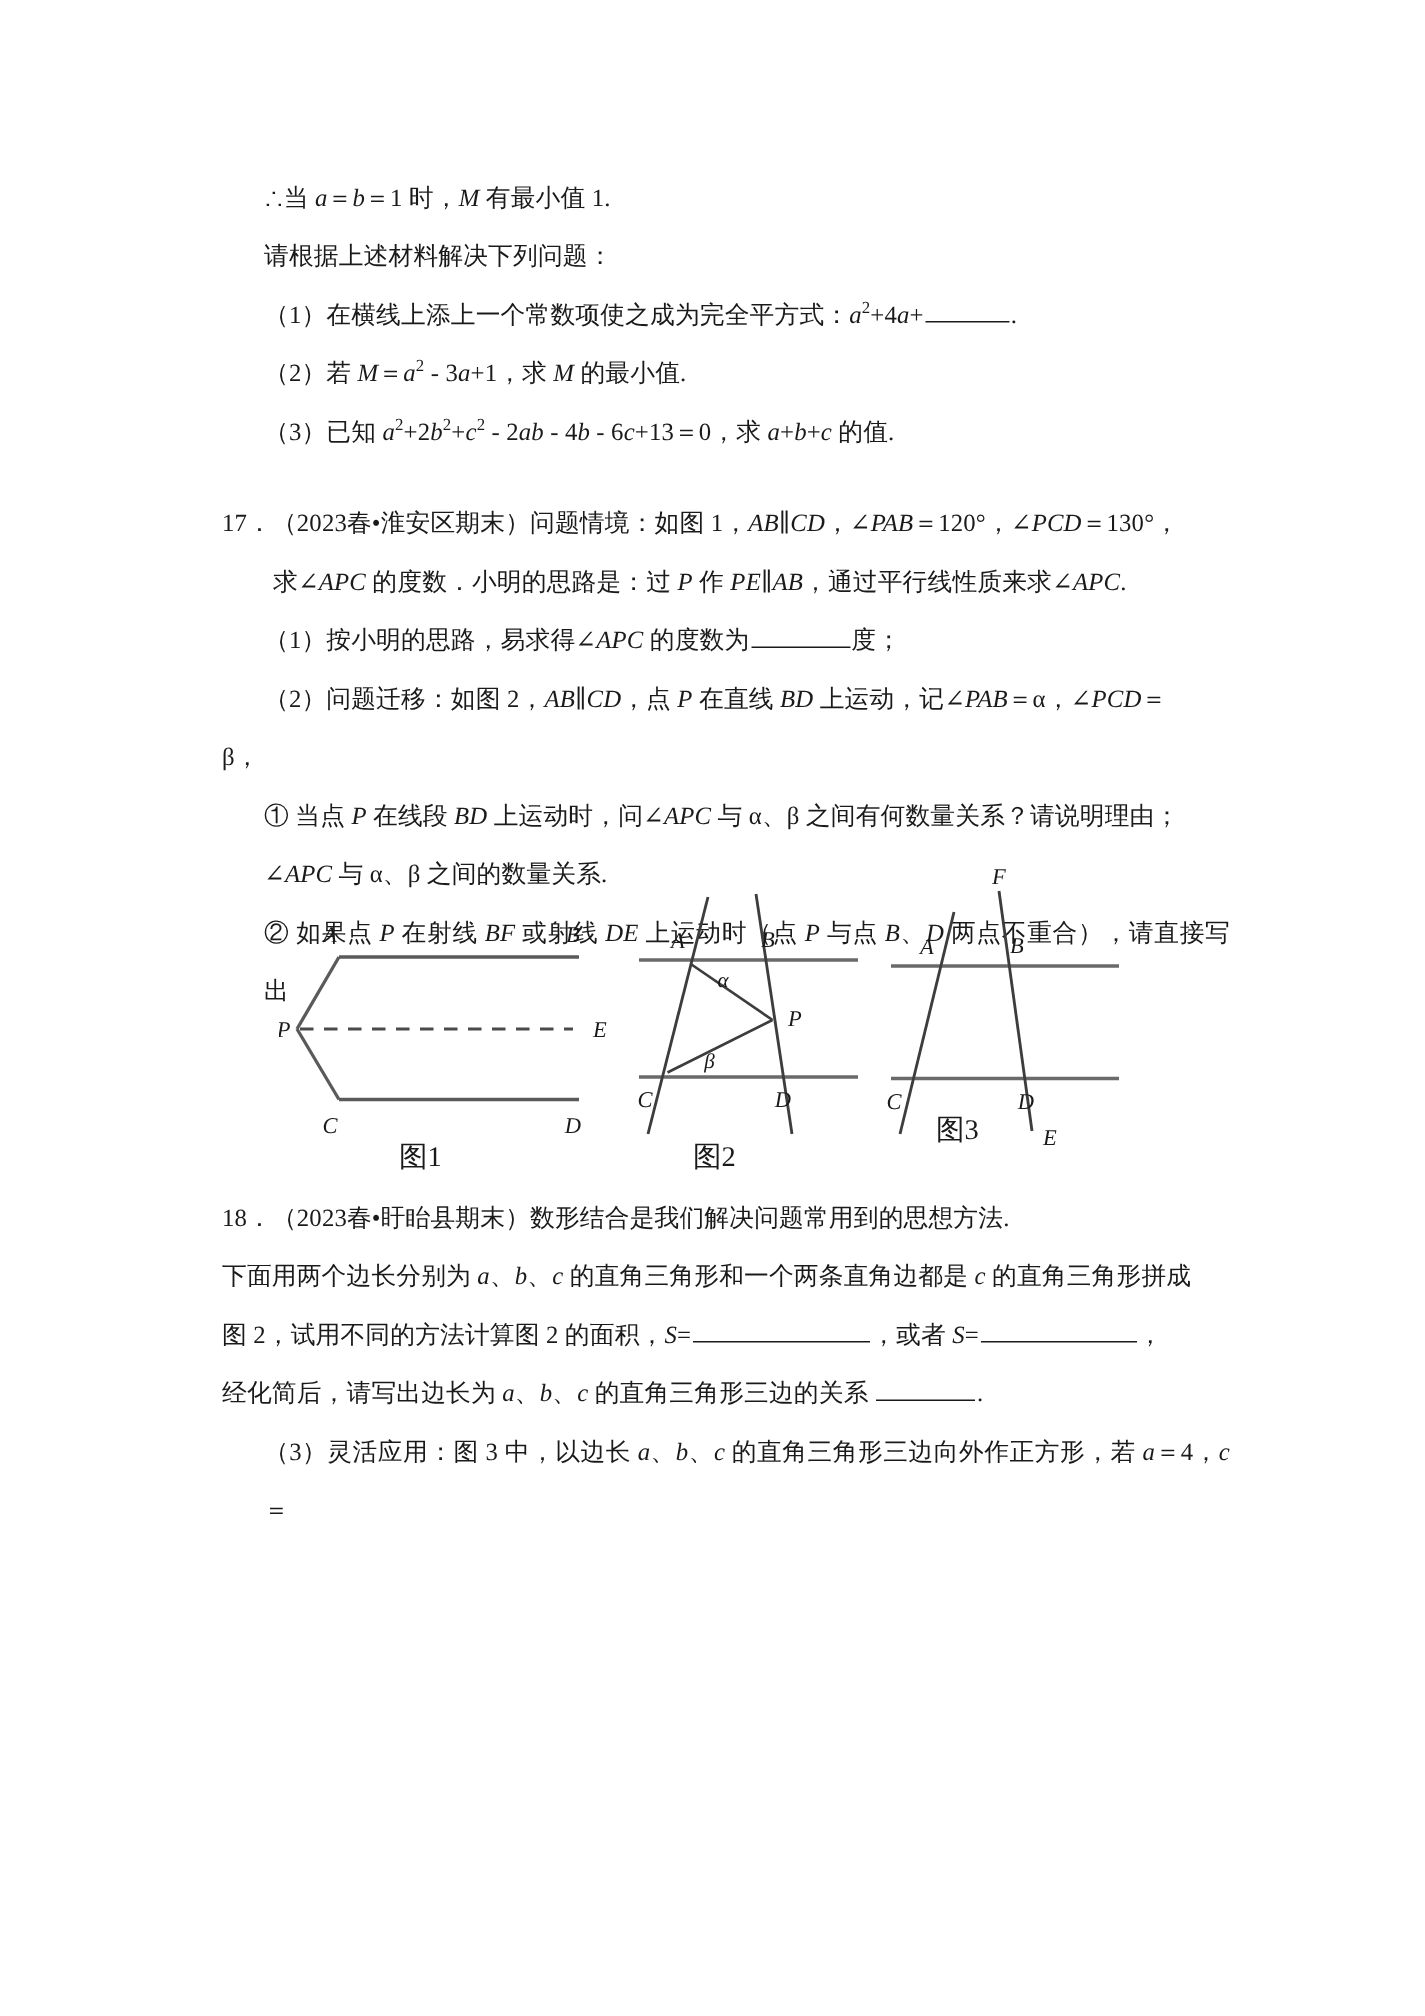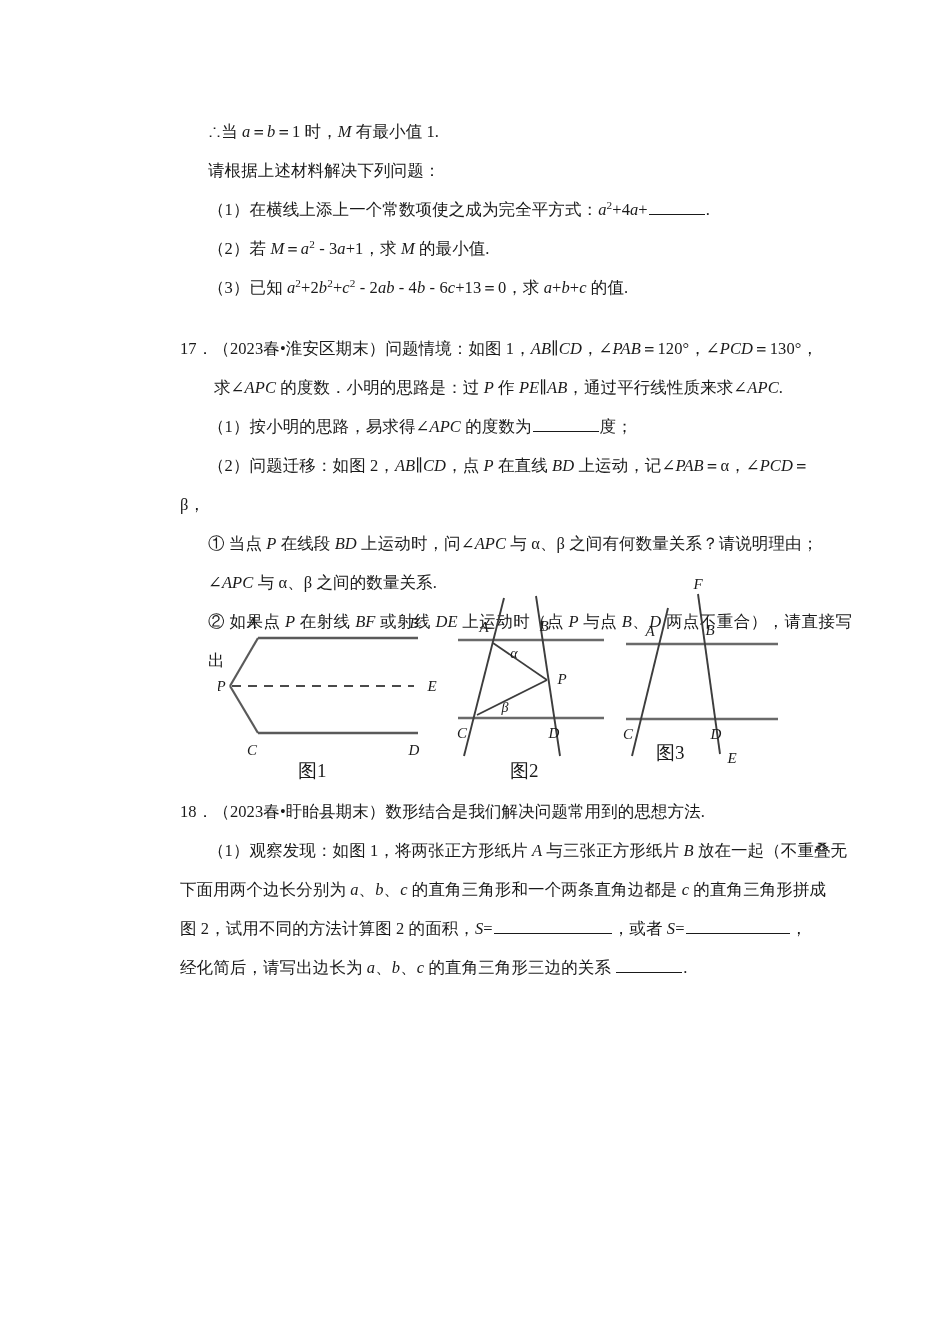--- a/index.html
+++ b/index.html
@@ -14,21 +14,20 @@
     font-family: "Liberation Serif", "DejaVu Serif", serif;
     color: #1a1a1a;
     overflow: hidden;
   }
   .page {
     position: absolute;
     left: 0; top: 0;
     width: 775px;
     height: 1344px;
     background: #fff;
-    margin-left: 32px;
   }
   .content {
     position: absolute;
     left: 148px;
     top: 112px;
     width: 672px;
   }
   .para {
     font-size: 16.5px;
     line-height: 39px;
@@ -177,21 +176,21 @@
         <line x1="41" y1="55" x2="95" y2="92" stroke="#3d3d3d" stroke-width="1.8"></line>
         <line x1="95" y1="92" x2="25" y2="127" stroke="#3d3d3d" stroke-width="1.8"></line>
         <text class="fig-label" x="32" y="44" text-anchor="middle">A</text>
         <text class="fig-label" x="92" y="43" text-anchor="middle">B</text>
         <text class="fig-label" x="10" y="150" text-anchor="middle">C</text>
         <text class="fig-label" x="102" y="150" text-anchor="middle">D</text>
         <text class="fig-label" x="110" y="96" text-anchor="middle">P</text>
         <text class="fig-greek" x="62" y="70" text-anchor="middle">α</text>
         <text class="fig-greek" x="53" y="124" text-anchor="middle">β</text>
       </svg>
-      <div class="figcap" style="left:58px; top:170px;">图2</div>
+      <div class="figcap" style="left:42px; top:170px;">图2</div>
     </div>
 
     <div class="fig" style="left:440px; top:-12px;">
       <svg width="170" height="190" viewBox="0 0 170 190">
         <line x1="6" y1="68" x2="158" y2="68" stroke="#6a6a6a" stroke-width="2.4"></line>
         <line x1="6" y1="143" x2="158" y2="143" stroke="#6a6a6a" stroke-width="2.4"></line>
         <line x1="48" y1="32" x2="12" y2="180" stroke="#3d3d3d" stroke-width="1.9"></line>
         <line x1="78" y1="18" x2="100" y2="178" stroke="#3d3d3d" stroke-width="1.9"></line>
         <text class="fig-label" x="30" y="60" text-anchor="middle">A</text>
         <text class="fig-label" x="90" y="59" text-anchor="middle">B</text>
@@ -203,28 +202,28 @@
       <div class="figcap" style="left:36px; top:164px;">图3</div>
     </div>
 
   </div>
 
   <div class="content" style="top:792px;">
 
     <p class="para hang">
       18．（2023春•盱眙县期末）数形结合是我们解决问题常用到的思想方法.
     </p>
-    <p class="para ind1">
-      （1）观察发现：如图 1，将两张正方形纸片 <i class="v">A</i> 与三张正方形纸片 <i class="v">B</i> 放在一起（不重叠无
-    </p>
     <p class="para ind0">
       下面用两个边长分别为 <i class="v">a</i>、<i class="v">b</i>、<i class="v">c</i> 的直角三角形和一个两条直角边都是 <i class="v">c</i> 的直角三角形拼成
     </p>
     <p class="para ind0">
       图 2，试用不同的方法计算图 2 的面积，<i class="v">S</i>=<span class="blank b-xl"></span>，或者 <i class="v">S</i>=<span class="blank b-lg"></span>，
     </p>
     <p class="para ind0">
       经化简后，请写出边长为 <i class="v">a</i>、<i class="v">b</i>、<i class="v">c</i> 的直角三角形三边的关系 <span class="blank b-md"></span>.
     </p>
+    <p class="para ind1">
+      （3）灵活应用：图 3 中，以边长 <i class="v">a</i>、<i class="v">b</i>、<i class="v">c</i> 的直角三角形三边向外作正方形，若 <i class="v">a</i>＝4，<i class="v">c</i>＝
+    </p>
 
   </div>
 
 </div>
 
 </body></html>

